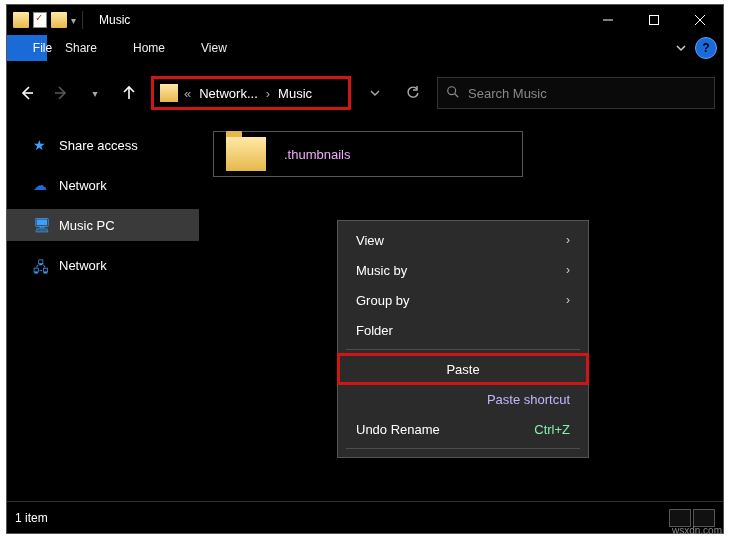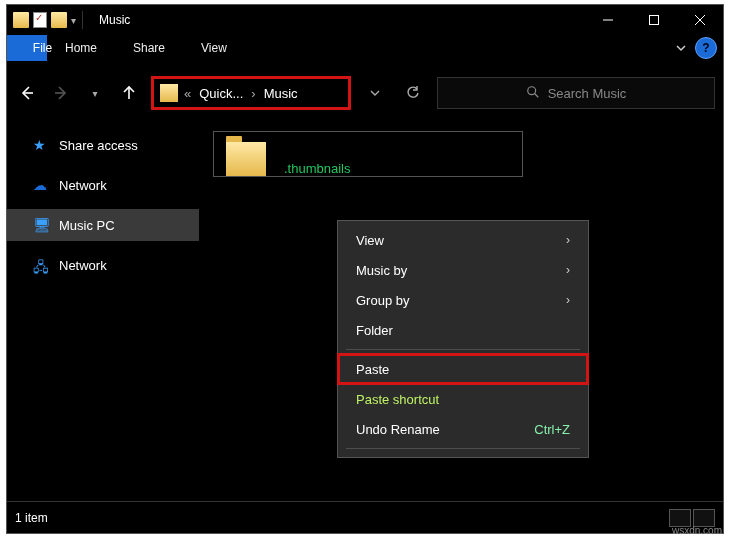--- a/index.html
+++ b/index.html
@@ -24,43 +24,43 @@
   .ribbon .help { width: 22px; height: 22px; margin-right: 6px; background: #1a6bd8; color: #001; border-radius: 50%; display: flex; align-items: center; justify-content: center; font-weight: bold; font-size: 12px; align-self: center; border:1px solid #5aa0ff;}
   
   .addr-row { height: 44px; display: flex; align-items: center; gap: 10px; padding: 0 8px; margin-top: 10px; }
   .nav-btn { width: 24px; height: 24px; color: #fff; display: flex; align-items: center; justify-content: center; font-size: 16px; }
   .nav-btn.disabled { color: #555; }
   .addr-box { flex: 0 0 auto; width: 200px; height: 34px; display: flex; align-items: center; padding: 0 6px; gap: 4px; color: #fff; font-size: 13px; border: 3px solid #d31414; }
   .addr-box .fico { width: 18px; height: 18px; background: linear-gradient(#ffe9a6,#e6b84b); }
   .addr-box .crumb { padding: 2px 2px; }
   .addr-box .sep-ch { color: #aaa; padding: 0 2px; }
   .addr-ctrl { width: 28px; height: 30px; color: #aaa; display: flex; align-items: center; justify-content: center; font-size: 12px; }
-  .search { flex: 1; height: 32px; border: 1px solid #333; display: flex; align-items: center; padding: 0 8px; gap: 8px; color: #888; font-size: 13px; background: #0a0a0a; justify-content: center; }
+  .search { flex: 1; height: 32px; border: 1px solid #333; display: flex; align-items: center; padding: 0 8px; gap: 8px; color: #888; font-size: 13px; background: #0a0a0a; }
   .search svg { width: 14px; height: 14px; }
   
   .body { flex: 1; display: flex; overflow: hidden; }
   .sidebar { width: 192px; background: #000; padding-top: 14px; font-size: 13px; color: #fff; }
   .sb-item { height: 32px; display: flex; align-items: center; gap: 10px; padding-left: 26px; }
   .sb-item.selected { background: #3a3a3a; }
   .sb-ico { width: 16px; height: 16px; display: inline-block; }
   .ico-star { color:#3aa0ff; font-size:14px;}
   .ico-cloud { color:#1a6bd8; font-size:14px;}
   .ico-pc { color:#3aa0ff; font-size:14px;}
   .ico-net { color:#3aa0ff; font-size:14px;}
   .content { flex: 1; background: #000; position: relative; padding: 16px 14px; }
-  .item { width: 310px; height: 46px; border: 1px solid #555; display: flex; align-items: flex-end; gap: 18px; padding-left: 12px; color: #22c55e; font-size: 13px; }
+  .item { width: 310px; height: 46px; border: 1px solid #555; display: flex; align-items: center; gap: 18px; padding-left: 12px; color: #f0abfc; font-size: 13px; }
   .item .fimg { width: 40px; height: 34px; background: linear-gradient(#ffe9a6,#e6b84b); position: relative; }
   .item .fimg::before { content:""; position:absolute; left:0; top:-6px; width:16px; height:6px; background:#e6b84b; border-radius:1px 1px 0 0;}
   
   .ctx { position: absolute; left: 330px; top: 215px; width: 252px; background: #2b2b2b; border: 1px solid #555; box-shadow: 0 4px 16px rgba(0,0,0,0.7); font-size: 13px; color: #fff; padding: 4px 0; }
   .ctx .mi { height: 30px; display: flex; align-items: center; padding: 0 18px; justify-content: space-between; }
   .ctx .mi .arrow { color: #ccc; font-size: 12px; }
-  .ctx .mi.disabled { color: #bef264; }
+  .ctx .mi.disabled { color: #c4b5fd; justify-content: flex-end; }
   .ctx .div { height: 1px; background: #4d4d4d; margin: 4px 8px; }
-  .ctx .mi.highlight { outline: 3px solid #d31414; outline-offset: -2px; }
+  .ctx .mi.highlight { outline: 3px solid #d31414; outline-offset: -2px; justify-content: center; }
   
   .status { height: 32px; border-top: 1px solid #333; display: flex; align-items: center; color: #fff; font-size: 12px; padding: 0 8px; }
   .status .views { margin-left: auto; display: flex; gap: 2px; }
   .status .vbtn { width: 22px; height: 18px; border: 1px solid #555; background: #111; }
   
   .wm { position:absolute; right:8px; bottom:4px; font-size:10px; color:#888; font-family:Arial;}
 </style>
 </head>
 <body>
 
@@ -90,22 +90,22 @@
         <svg width="10" height="10" viewBox="0 0 10 10">
             <line x1="0" y1="0" x2="10" y2="10" stroke="#fff" stroke-width="1"></line>
             <line x1="10" y1="0" x2="0" y2="10" stroke="#fff" stroke-width="1"></line>
           </svg>
       </div>
     </div>
   </div>
 
   <div class="ribbon">
     <div class="file">File</div>
+    <div class="tab">Share</div>
     <div class="tab">Home</div>
-    <div class="tab">Share</div>
     <div class="tab">View</div>
     <div class="spacer"></div>
     <div class="chev">
       <svg width="12" height="12" viewBox="0 0 12 12">
           <polyline points="2,4 6,8 10,4" fill="none" stroke="#ccc" stroke-width="1.5"></polyline>
         </svg>
     </div>
     <div class="help">?</div>
   </div>
 
@@ -126,21 +126,21 @@
     <div class="nav-btn">
       <svg width="16" height="16" viewBox="0 0 16 16">
           <polyline points="3,7 8,2 13,7" fill="none" stroke="#fff" stroke-width="1.6"></polyline>
           <line x1="8" y1="2" x2="8" y2="14" stroke="#fff" stroke-width="1.6"></line>
         </svg>
     </div>
 
     <div class="addr-box">
       <span class="fico"></span>
       <span class="sep-ch">«</span>
-      <span class="crumb">Quick...</span>
+      <span class="crumb">Network...</span>
       <span class="sep-ch">›</span>
       <span class="crumb">Music</span>
     </div>
 
     <div class="addr-ctrl">
       <svg width="10" height="10" viewBox="0 0 10 10">
           <polyline points="1,3 5,7 9,3" fill="none" stroke="#aaa" stroke-width="1.4"></polyline>
         </svg>
     </div>
     <div class="addr-ctrl">

